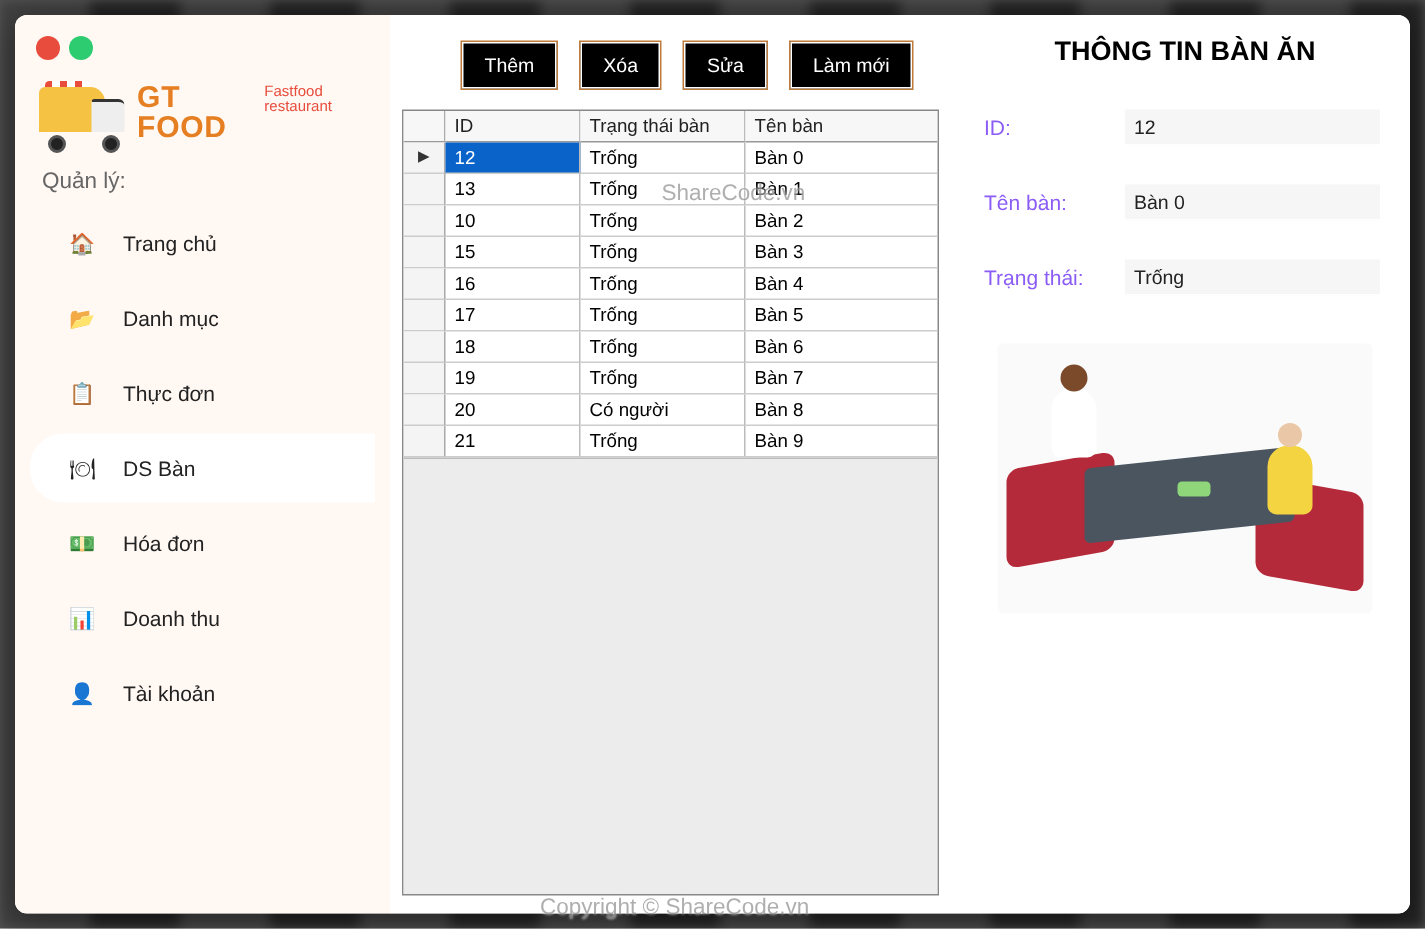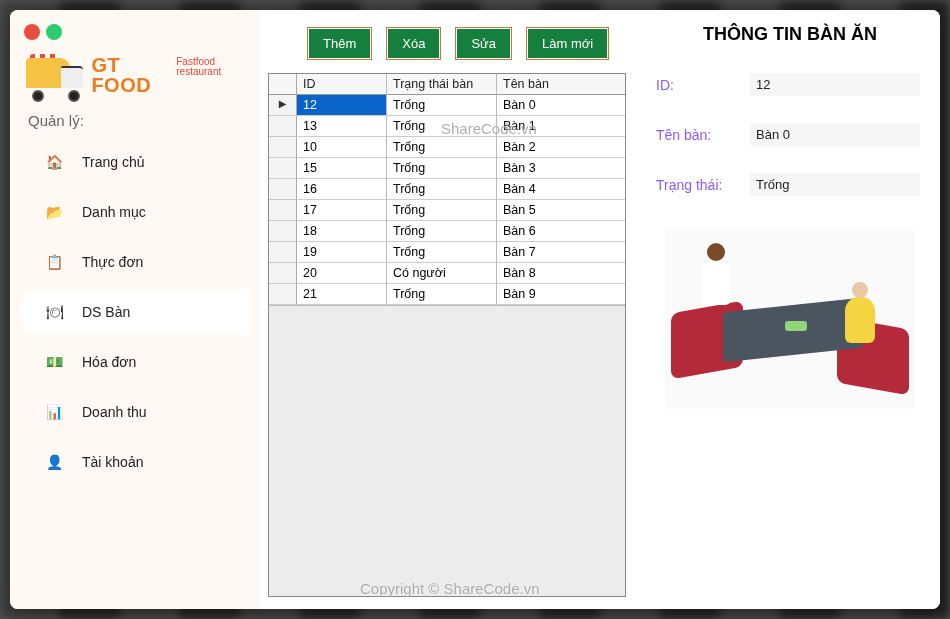--- a/index.html
+++ b/index.html
@@ -66,21 +66,21 @@
   .ni-icon { width:18px; height:18px; display:inline-flex; align-items:center; justify-content:center; font-size:14px;}
   
   .content {
     flex:1; background:#fff; display:flex;
   }
   .table-area {
     width: 370px; padding: 12px 0 12px 8px; display:flex; flex-direction:column;
   }
   .toolbar { display:flex; gap:16px; padding: 6px 8px 14px 40px;}
   .tbtn {
-    background:#15803d; color:#fff; border:1px solid #fff;
+    background:#000000; color:#fff; border:1px solid #fff;
     padding:7px 14px; font-size:13px; cursor:pointer;
     box-shadow: 0 0 0 1px #c07a3a;
   }
   .grid {
     border:1px solid #888; flex:1; overflow:hidden;
     display:flex; flex-direction:column;
     margin-right:4px;
     background:#fff;
   }
   .ghead, .grow { display:flex; }
@@ -116,21 +116,21 @@
   .person{ position:absolute; width:30px; height:46px; border-radius:14px 14px 6px 6px;}
   .person.p1{ left:36px; bottom:104px; background:#fff;}
   .person.p1::before{content:"";position:absolute;top:-16px;left:6px;width:18px;height:18px;background:#7a4a2a;border-radius:50%;}
   .person.p2{ right:40px; bottom:66px; background:#f5d442;}
   .person.p2::before{content:"";position:absolute;top:-15px;left:7px;width:16px;height:16px;background:#e9c7a7;border-radius:50%;}
   .plate{position:absolute;width:22px;height:10px;background:#8fd67a;border-radius:3px;left:120px;bottom:78px;}
   
   .wm { position:absolute; color:rgba(120,120,120,.6); font-size:15px; font-weight:500;
         text-shadow: 0 0 2px #fff; pointer-events:none;}
   .wm1{ left:441px; top:120px;}
-  .wm2{ left:360px; bottom:22px;}
+  .wm2{ left:360px; bottom:6px;}
   .sharecode-badge{
     position:absolute; right:14px; top:10px; font-weight:700; font-size:15px;
     color:#58a52d; display:flex; align-items:center; gap:4px;
     text-shadow:0 0 3px rgba(0,0,0,.3);
   }
   .sharecode-badge .g{ color:#58a52d;} .sharecode-badge .d{color:#333;}
   .sharecode-badge .ic{ width:16px;height:16px;border:2px solid #58a52d;border-radius:50%;position:relative;}
   .sharecode-badge .ic::after{content:"";position:absolute;left:3px;top:3px;width:6px;height:6px;border:2px solid #58a52d;border-left:none;border-bottom:none;transform:rotate(45deg);}
 </style>
 </head>

